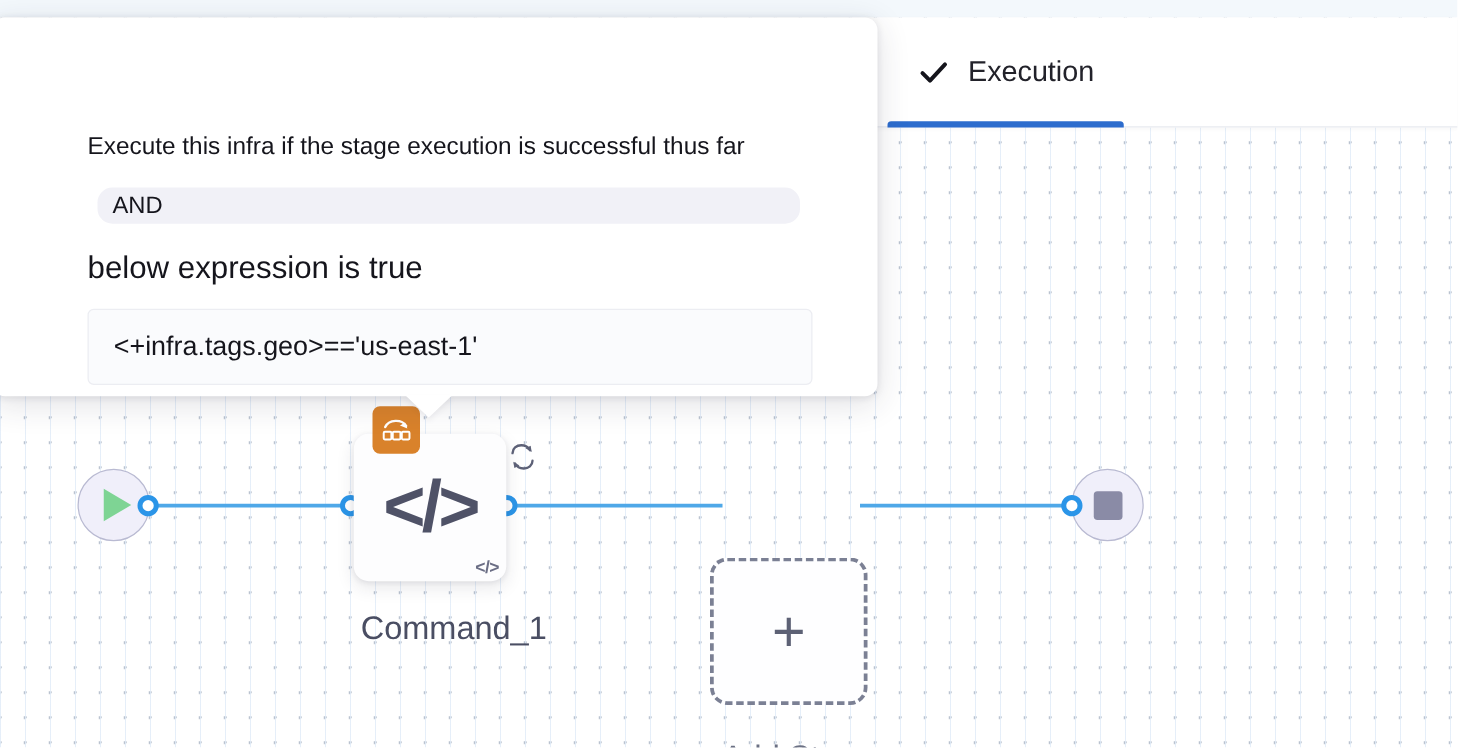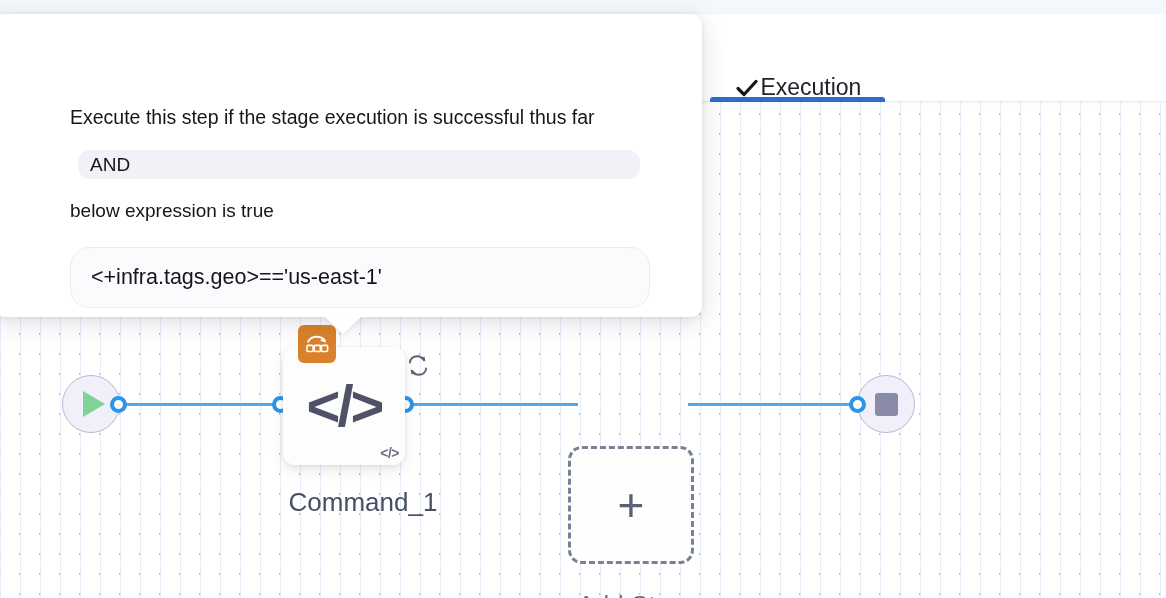--- a/index.html
+++ b/index.html
@@ -52,21 +52,22 @@
     height: 87px;
     display: flex;
     align-items: center;
     gap: 0px;
     padding-left: 560px;
   }
   .tab {
     position: relative;
     height: 87px;
     display: flex;
-    align-items: flex-end;
+    align-items: center;
+    gap: 14px;
     padding: 0 30px;
     font-size: 23px;
     color: #22222a;
     cursor: pointer;
     white-space: nowrap;
   }
   .tab .chk { display: inline-flex; align-items: center; }
   .tab.active .tab-underline {
     position: absolute;
     left: 6px; right: 6px; bottom: -1px;
@@ -256,31 +257,31 @@
     background: #f1f1f7;
     border-radius: 12px;
     display: flex; align-items: center;
     padding-left: 12px;
     cursor: pointer;
   }
   #and-value { font-size: 19px; color: #15151c; }
   #popover-subdesc {
     position: absolute;
     left: 76px; top: 186px;
-    font-size: 19px;
+    font-size: 25px;
     color: #15151c;
     white-space: nowrap;
   }
   #expression-box {
     position: absolute;
     left: 76px; top: 233px;
     width: 580px; height: 61px;
     background: #fafbfd;
     border: 1px solid #ecedf2;
-    border-radius: 19px;
+    border-radius: 5px;
     display: flex; align-items: center;
     padding-left: 20px;
     cursor: text;
   }
   #expression-value {
     font-size: 21.5px;
     color: #15151c;
     white-space: nowrap;
   }
 </style>
@@ -362,21 +363,21 @@
     <div id="add-step-box">
       <span id="plus-glyph">+</span>
     </div>
     <div id="add-step-label">Add Step</div>
 
   </div>
 
   <div id="popover">
 
 
-    <div id="popover-desc">Execute this step if the stage execution is successful thus far</div>
+    <div id="popover-desc">Execute this infra if the stage execution is successful thus far</div>
 
     <div id="and-field">
       <span id="and-value">AND</span>
     </div>
 
     <div id="popover-subdesc">below expression is true</div>
 
     <div id="expression-box">
       <span id="expression-value">&lt;+infra.tags.geo&gt;=='us-east-1'</span>
     </div>

